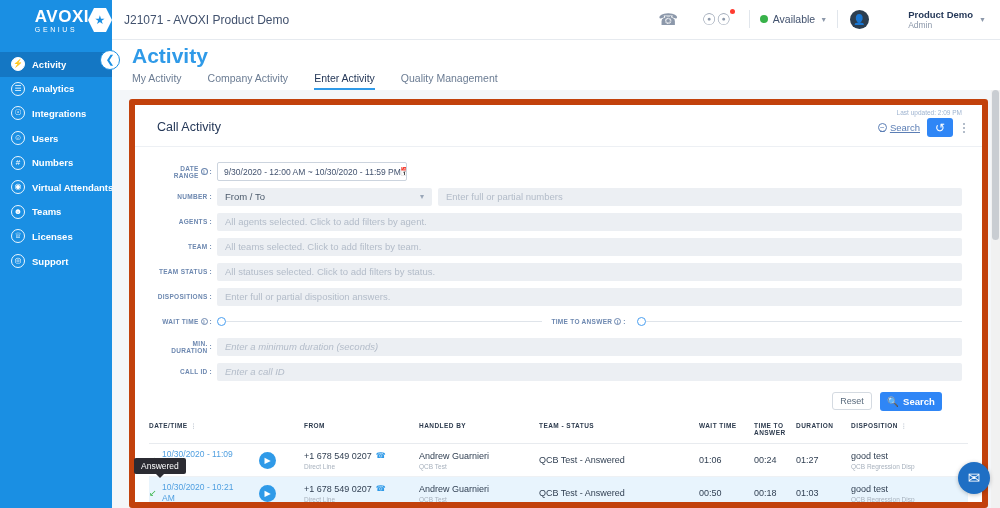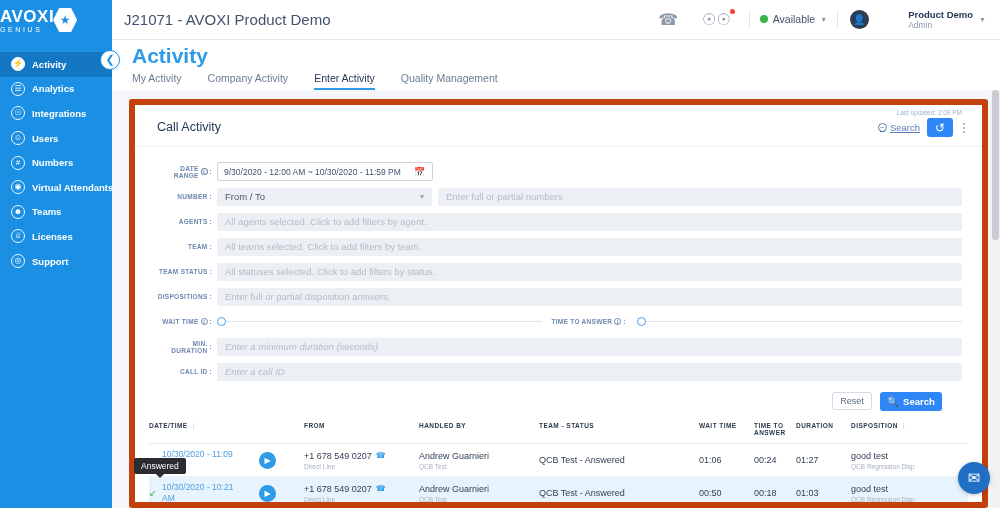--- a/index.html
+++ b/index.html
@@ -10,21 +10,21 @@
     overflow: hidden;
   }
   #app { position: relative; width: 1000px; height: 508px; background: #f4f6f9; }
 
   
   #sidebar {
     position: absolute; left: 0; top: 0; width: 112px; height: 508px;
     background: #1a8fe3;
   }
   #logo-area {
-    height: 40px; display: flex; align-items: center; justify-content: flex-start;
+    height: 40px; display: flex; align-items: center; justify-content: flex-end;
     background: #1a8fe3;
   }
   .logo-wrap { display: flex; align-items: center; gap: 2px; }
   .logo-text { display: flex; flex-direction: column; line-height: 1; }
   .logo-avoxi {
     color: #ffffff; font-size: 17px; font-weight: bold; letter-spacing: 0.5px;
   }
   .logo-genius {
     color: #ffffff; font-size: 7px; letter-spacing: 2.6px; margin-top: 1px;
   }
@@ -57,21 +57,21 @@
     color: #1a8fe3; font-size: 11px; line-height: 17px; text-align: center;
     cursor: pointer; z-index: 30;
   }
 
   
   #topbar {
     position: absolute; left: 112px; top: 0; right: 0; height: 40px;
     background: #ffffff; border-bottom: 1px solid #e6eaef;
     display: flex; align-items: center; padding: 0 14px 0 12px;
   }
-  #account-name { font-size: 15px; color: #42526e; }
+  #account-name { font-size: 12px; color: #42526e; }
   #topbar-right { margin-left: auto; display: flex; align-items: center; gap: 0; }
   .tb-icon {
     color: #8c98aa; padding: 0 12px; cursor: pointer; position: relative;
     display: flex; align-items: center;
   }
   .tb-sep { width: 1px; height: 18px; background: #e1e6ec; margin: 0 6px; }
   .notif-dot {
     position: absolute; top: -1px; right: 8px; width: 5px; height: 5px;
     border-radius: 50%; background: #ff3b30;
   }
@@ -151,21 +151,21 @@
     font-size: 5px; line-height: 6px; text-align: center; display: inline-block;
   }
   .fctl { flex: 1; display: flex; align-items: center; gap: 6px; }
   .inp {
     height: 18px; background: #eceff3; border: none; border-radius: 2px;
     font-size: 9.5px; color: #b3bcc9; padding: 0 8px; display: flex; align-items: center;
     font-family: "Liberation Sans", sans-serif;
   }
   .inp.italic { font-style: italic; }
   .daterange {
-    width: 216px; height: 19px; background: #ffffff; border: 1px solid #ccd4de;
+    width: 190px; height: 19px; background: #ffffff; border: 1px solid #ccd4de;
     border-radius: 2px; font-size: 8.5px; color: #42526e; padding: 0 6px;
     display: flex; align-items: center; justify-content: space-between; overflow: hidden;
     white-space: nowrap; cursor: pointer;
   }
   .daterange .cal { color: #9aa7b8; font-size: 9px; }
   .dropdown {
     width: 215px; height: 18px; background: #eceff3; border-radius: 2px;
     font-size: 9.5px; color: #4b5a6b; padding: 0 8px; display: flex;
     align-items: center; justify-content: space-between; cursor: pointer; gap: 47px;
   }

